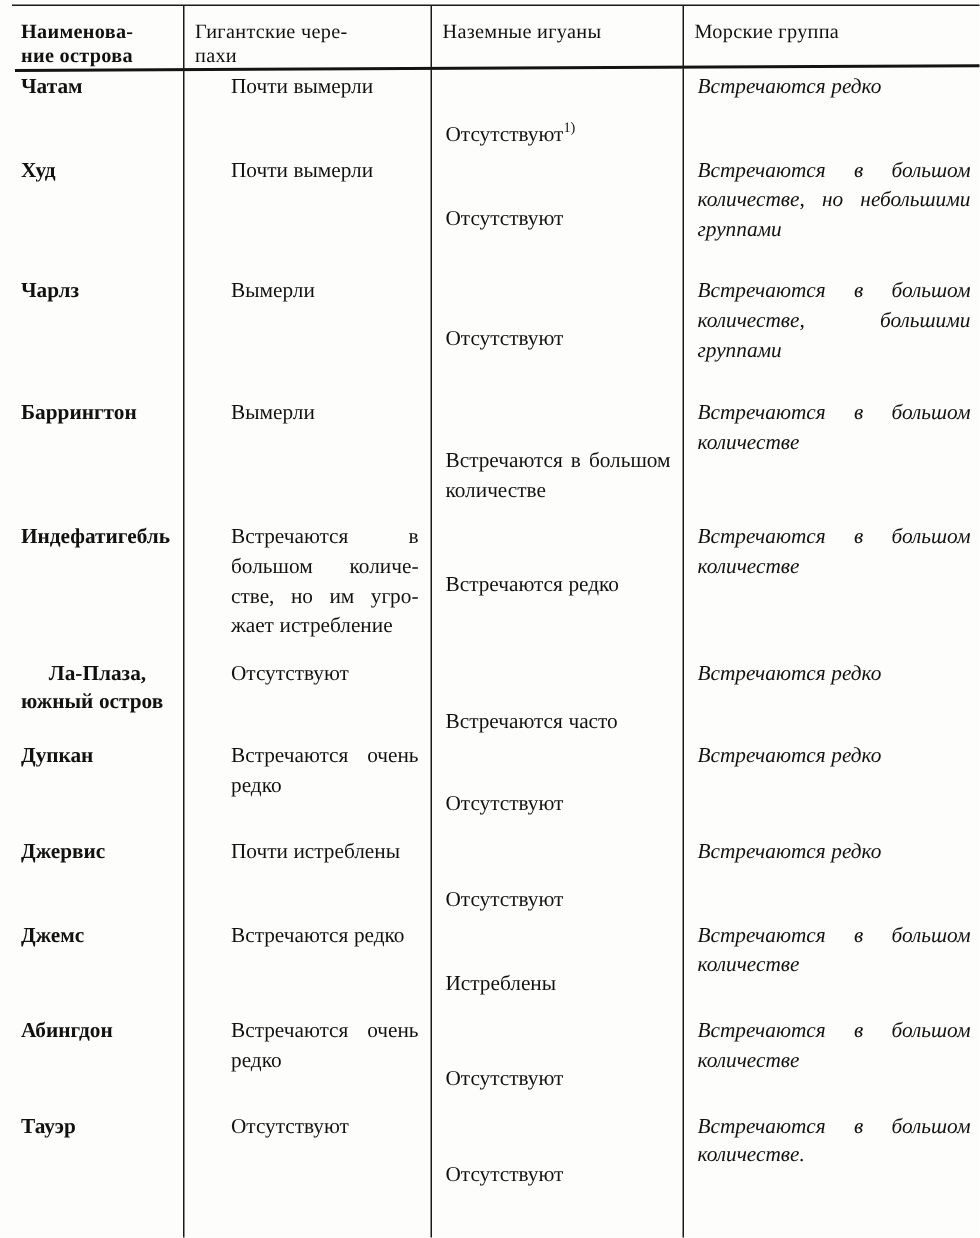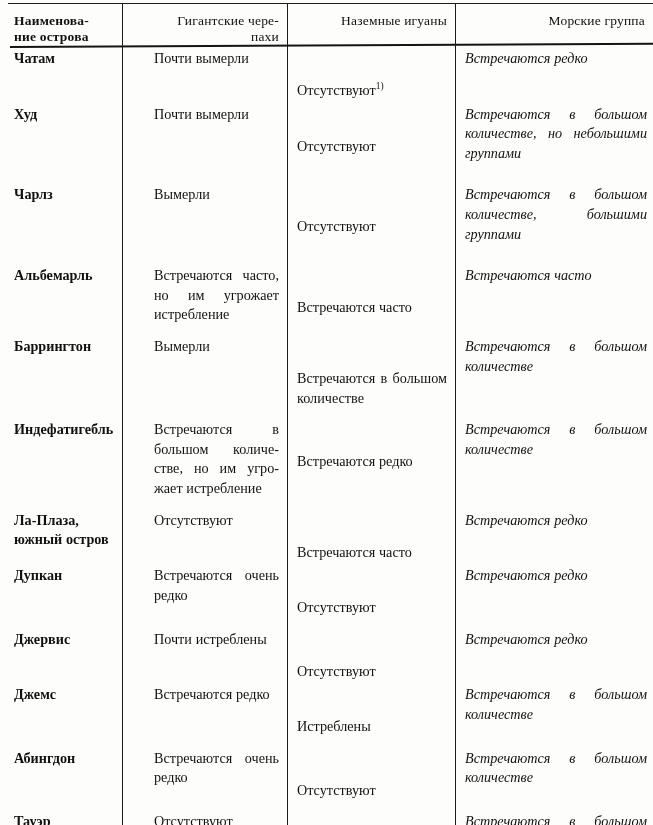--- a/index.html
+++ b/index.html
@@ -78,21 +78,21 @@
     line-height: 16px;
     letter-spacing: 0.2px;
   }
   .hcell.c1 {
     font-weight: bold;
     padding: 13px 10px 0 14px;
     text-align: left;
   }
   .hcell.c2, .hcell.c3, .hcell.c4 {
     font-weight: normal;
-    text-align: right;
+    text-align: left;
     padding: 13px 8px 0 8px;
   }
   .hl { display: block; }
 
   
   .trow > td {
     vertical-align: top;
     padding: 0;
     border: 0;
   }
@@ -100,21 +100,21 @@
     font-size: 14.2px;
     line-height: 19.6px;
     text-align: justify;
     text-align-last: left;
     hyphens: manual;
     word-spacing: 0.2px;
   }
   .cell.name {
     font-weight: bold;
     padding: 4px 6px 0 14px;
-    text-align: left;
+    text-align: center;
     text-align-last: left;
   }
   .cell.c2 { padding: 4px 8px 0 8px; margin-left: 24px; }
   .cell.c3 { padding: 4px 8px 0 10px; margin-top: 32px; }
   .cell.c4 { padding: 4px 6px 0 10px; font-style: italic; }
   .trow.g0 > td { padding-bottom: 0px; }
   .trow.g1 > td { padding-bottom: 8px; }
   .trow.g2 > td { padding-bottom: 18px; }
 
   sup.fn {
@@ -201,34 +201,20 @@
             <div class="cell c2">Вымерли</div>
           </td>
         <td>
             <div class="cell c3">Отсутствуют</div>
           </td>
         <td>
             <div class="cell c4">Встречаются в боль­шом количестве, большими группами</div>
           </td>
       </tr>
 
-      <tr class="trow g1">
-        <td>
-            <div class="cell name">Альбемарль</div>
-          </td>
-        <td>
-            <div class="cell c2">Встречаются час­то, но им угрожа­ет истребление</div>
-          </td>
-        <td>
-            <div class="cell c3">Встречаются час­то</div>
-          </td>
-        <td>
-            <div class="cell c4">Встречаются часто</div>
-          </td>
-      </tr>
 
 
       <tr class="trow g1">
         <td>
             <div class="cell name">Барринг­тон</div>
           </td>
         <td>
             <div class="cell c2">Вымерли</div>
           </td>
         <td>

